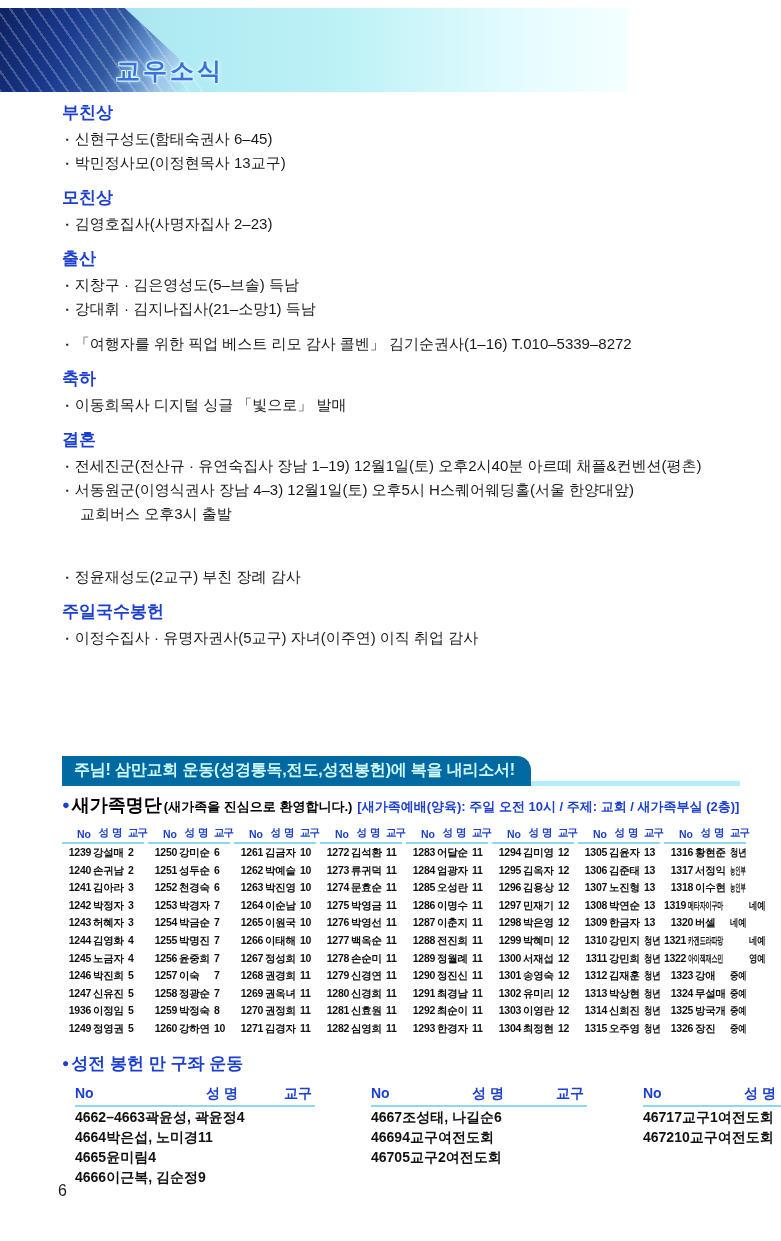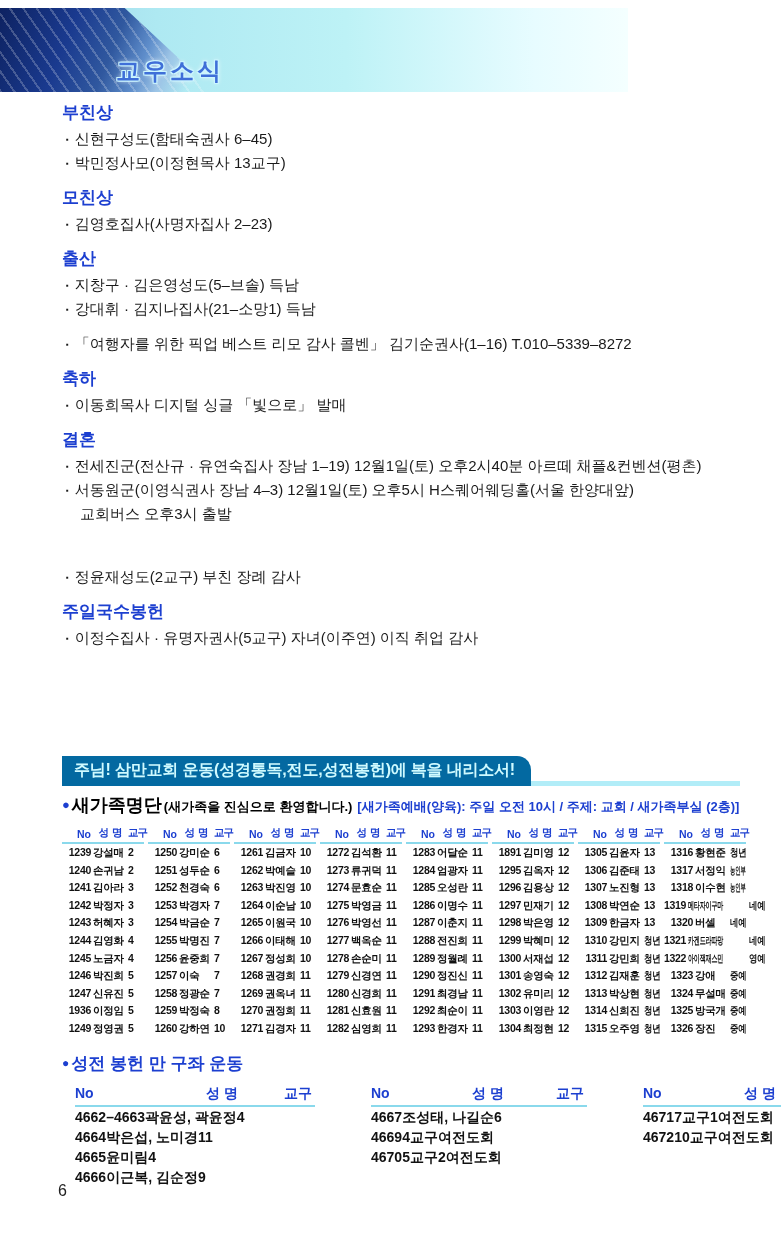--- a/index.html
+++ b/index.html
@@ -447,21 +447,21 @@
           <span class="nf-gu shrink">11</span>
         </div>
       </div>
       <div class="nf-col">
         <div class="nf-head">
           <span class="nf-no">No</span>
           <span class="nf-name">성 명</span>
           <span class="nf-gu">교구</span>
         </div>
         <div class="nf-row">
-          <span class="nf-no">1891</span>
+          <span class="nf-no">1294</span>
           <span class="nf-name shrink">김미영</span>
           <span class="nf-gu shrink">12</span>
         </div>
         <div class="nf-row">
           <span class="nf-no">1295</span>
           <span class="nf-name shrink">김옥자</span>
           <span class="nf-gu shrink">12</span>
         </div>
         <div class="nf-row">
           <span class="nf-no">1296</span>

